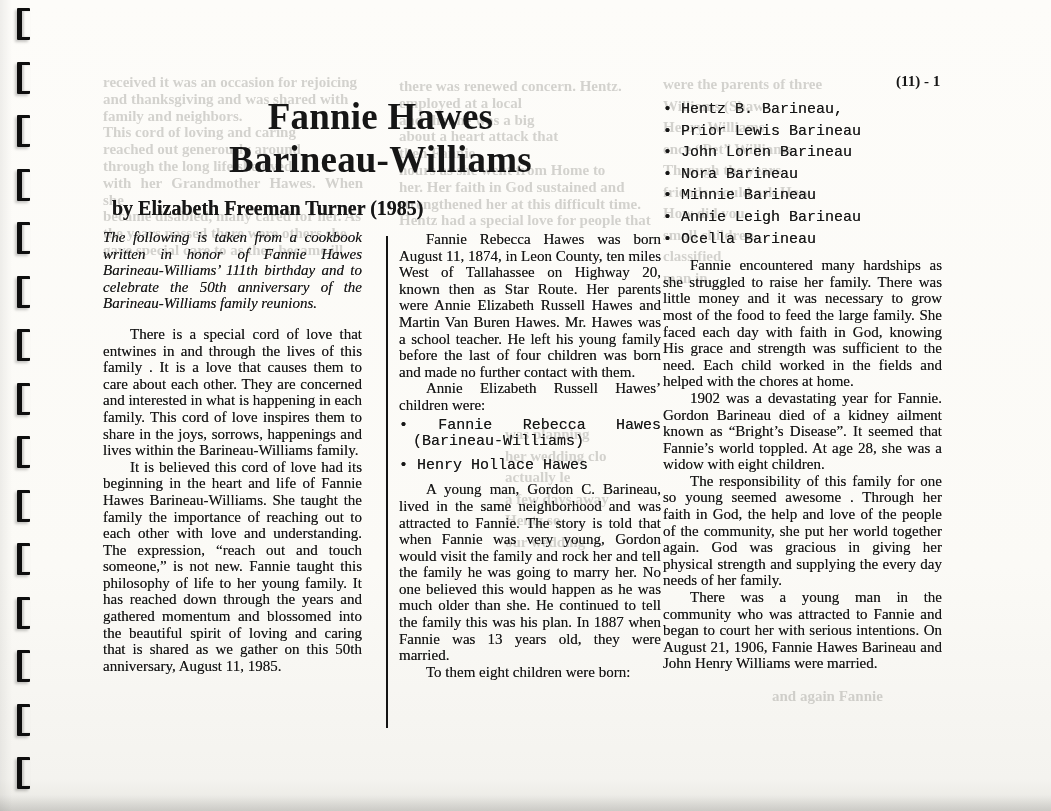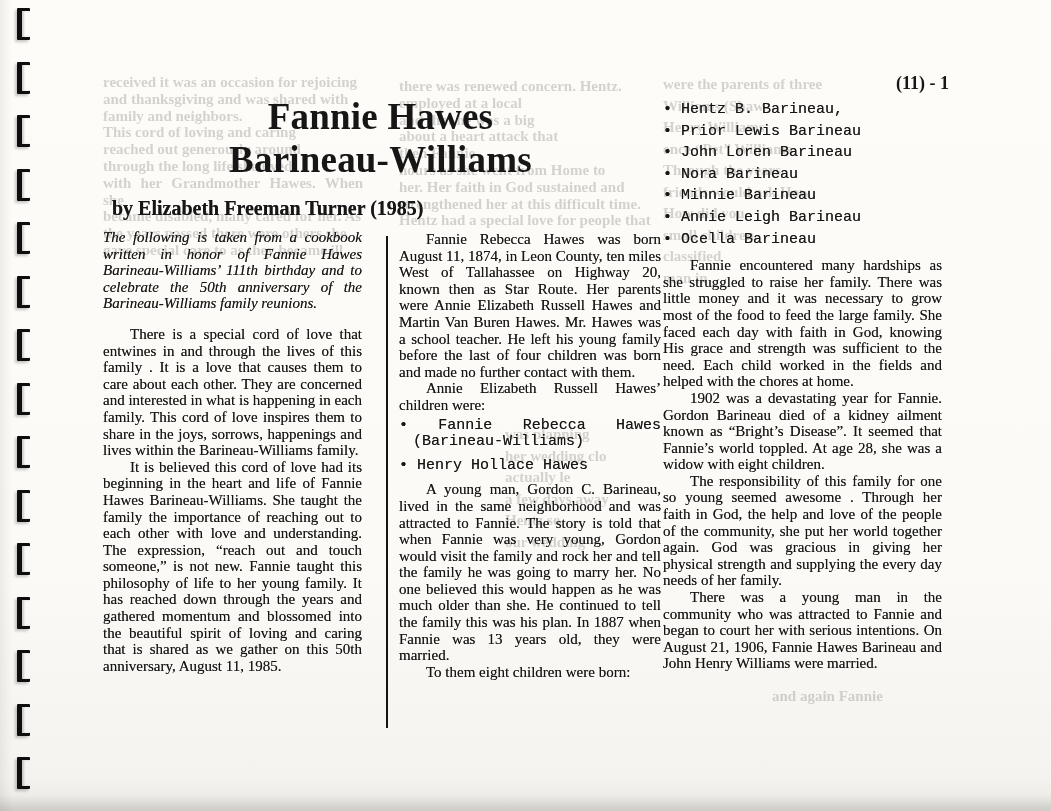--- a/index.html
+++ b/index.html
@@ -28,21 +28,21 @@
   .bleed-a{ left:103px; top:74px;  width:260px; text-align:justify;}
   .bleed-b{ left:399px; top:78px;  width:262px; text-align:justify;}
   .bleed-c{ left:663px; top:74px;  width:222px; text-align:left; line-height:21.5px;}
   .bleed-d{ left:505px; top:424px; width:152px; line-height:21.5px;}
   .bleed-e{ left:772px; top:688px; width:170px;}
 
   .title{ position:absolute; left:128px; top:95px; width:505px; margin:0; z-index:2;
     font-size:37px; line-height:43px; font-weight:bold; text-align:center; letter-spacing:.2px;}
   .byline{ position:absolute; left:112px; top:197px; font-size:20px; z-index:2;
     text-shadow:0 0 .4px rgba(20,20,20,.7);font-weight:bold;}
-  .pageno{ position:absolute; left:896px; top:73px; font-size:18px; font-weight:bold; z-index:2;}
+  .pageno{ position:absolute; left:896px; top:73px; font-size:15px; font-weight:bold; z-index:2;}
 
   .col{ position:absolute; font-size:15px; line-height:16.6px; text-align:justify; z-index:2;
     text-shadow:0 0 .4px rgba(20,20,20,.65);}
   .col p{ margin:0; }
   .ind{ text-indent:27px; }
   .gap-top{ margin-top:14px !important; }
   .col1{ left:103px; top:229px; width:259px; }
   .col2{ left:399px; top:231px; width:262px; }
   .col3{ left:663px; top:99px;  width:279px; }
   .intro{ font-style:italic; }

